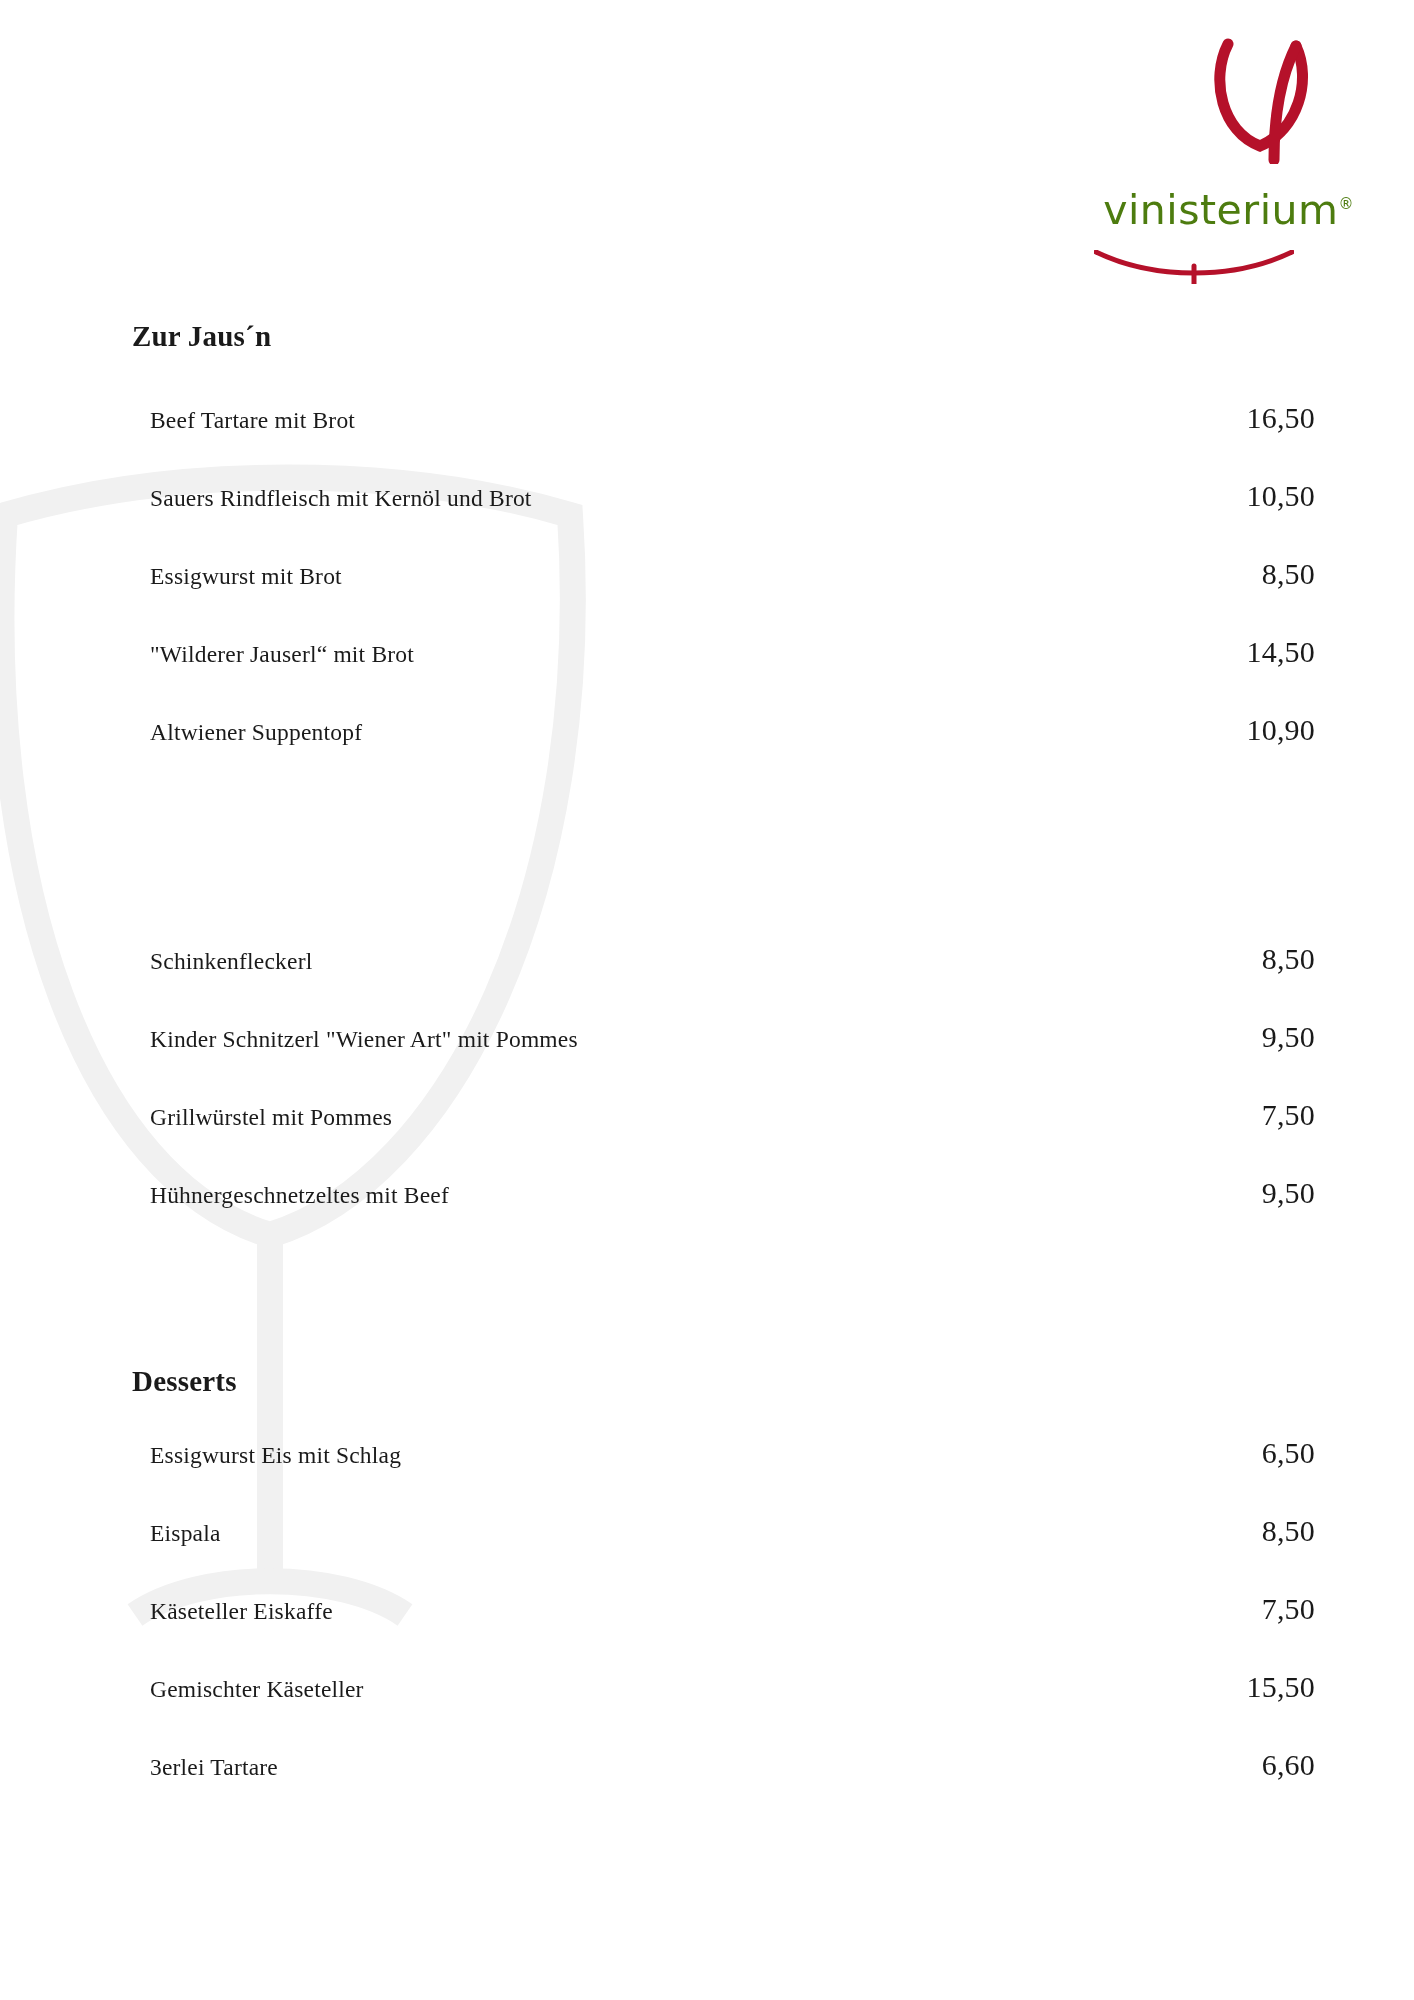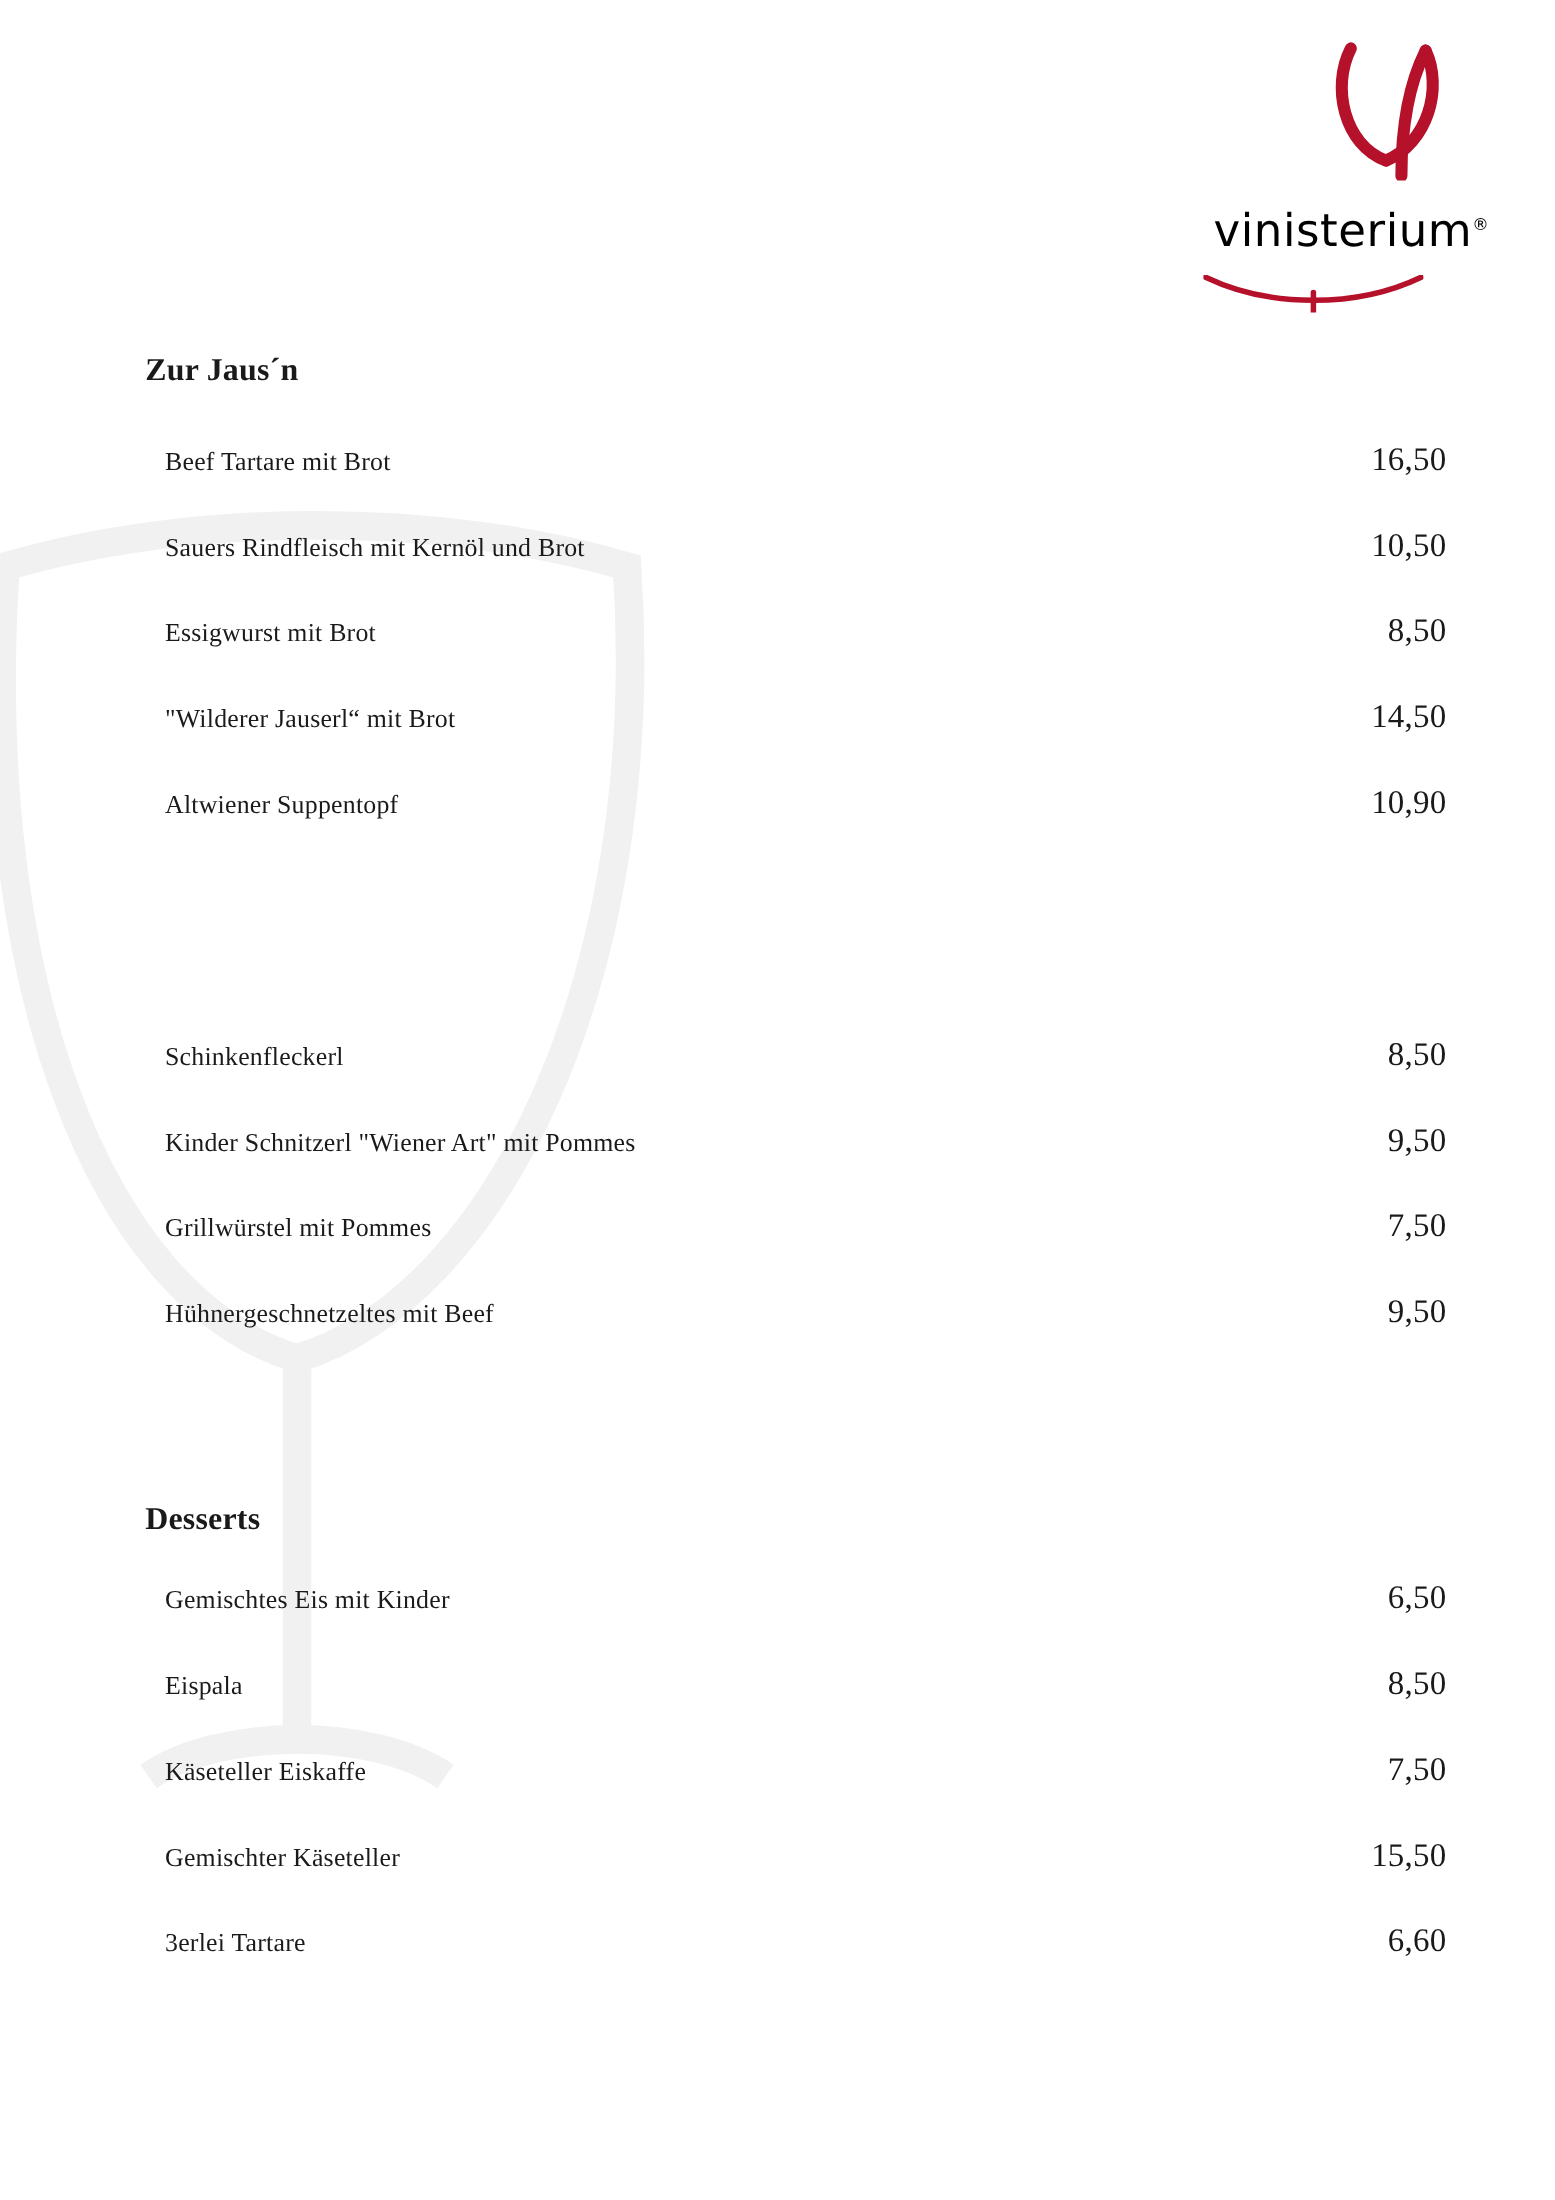--- a/index.html
+++ b/index.html
@@ -33,21 +33,21 @@
     width: 130px;
     height: 130px;
   }
   .logo-word {
     position: absolute;
     right: 60px;
     top: 186px;
     font-family: "DejaVu Sans", sans-serif;
     font-size: 41px;
     letter-spacing: 0.5px;
-    color: #000000;
+    color: #4d7c0f;
     font-weight: 400;
     white-space: nowrap;
   }
   .logo-word sup {
     font-size: 15px;
     vertical-align: super;
     line-height: 0;
   }
 
   
@@ -166,21 +166,21 @@
         <span class="item-name">Hühnergeschnetzeltes mit Beef</span>
         <span class="item-price">9,50</span>
       </li>
     </ul>
   </div>
 
   <div class="section" style="top:1365px;">
     <h2 class="section-title">Desserts</h2>
     <ul class="items" style="margin-top:38px;">
       <li class="item">
-        <span class="item-name">Gemischtes Eis mit Kinder</span>
+        <span class="item-name">Essigwurst Eis mit Schlag</span>
         <span class="item-price">6,50</span>
       </li>
       <li class="item">
         <span class="item-name">Eispala</span>
         <span class="item-price">8,50</span>
       </li>
       <li class="item">
         <span class="item-name">Käseteller Eiskaffe</span>
         <span class="item-price">7,50</span>
       </li>

